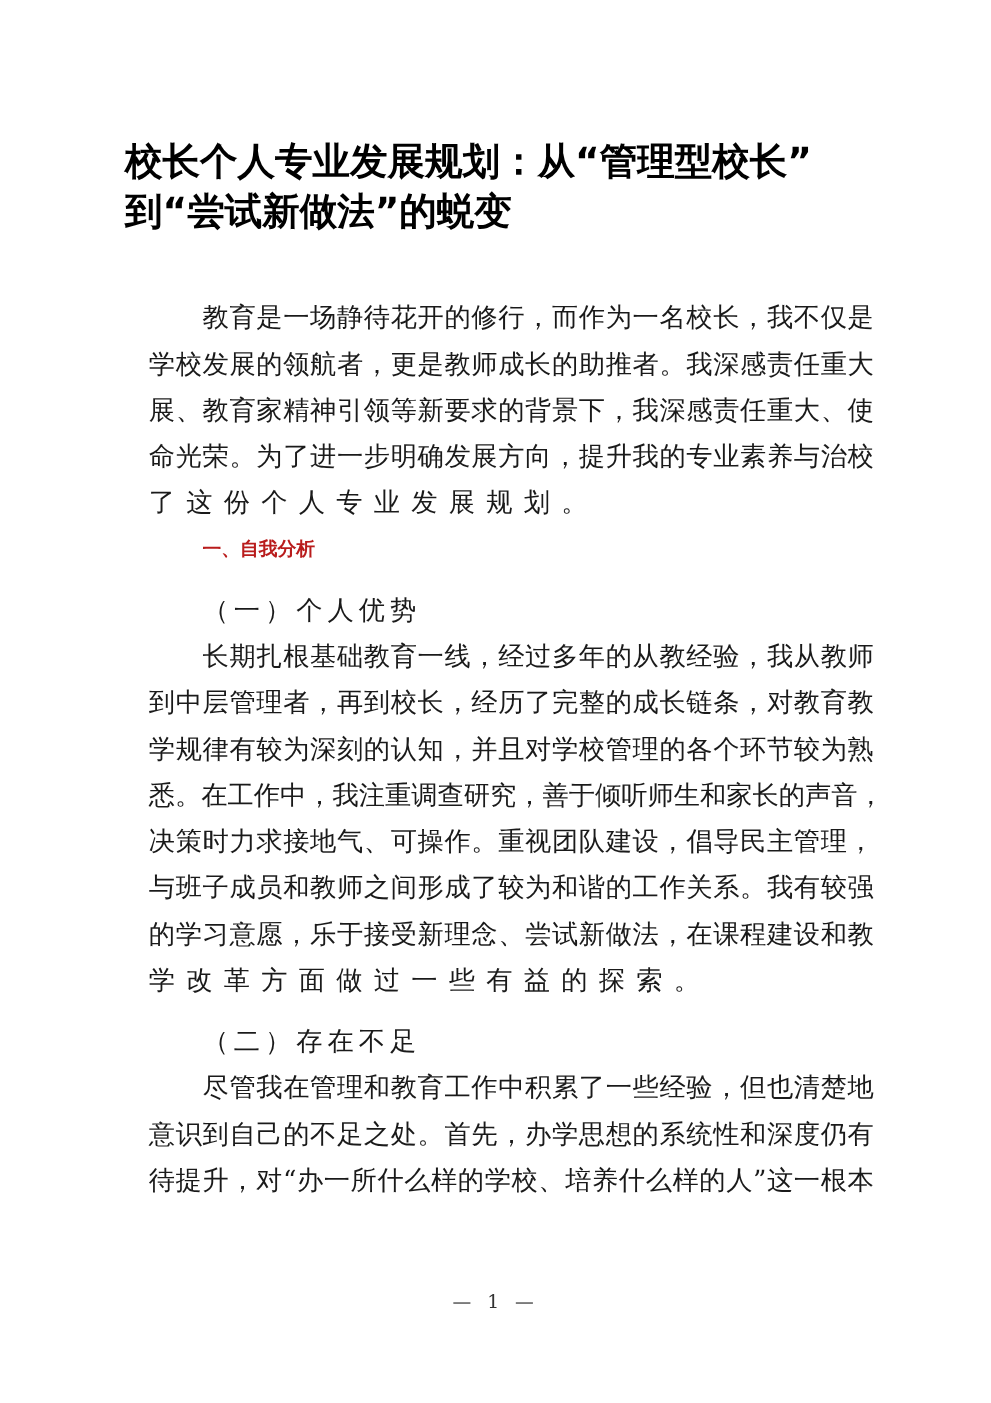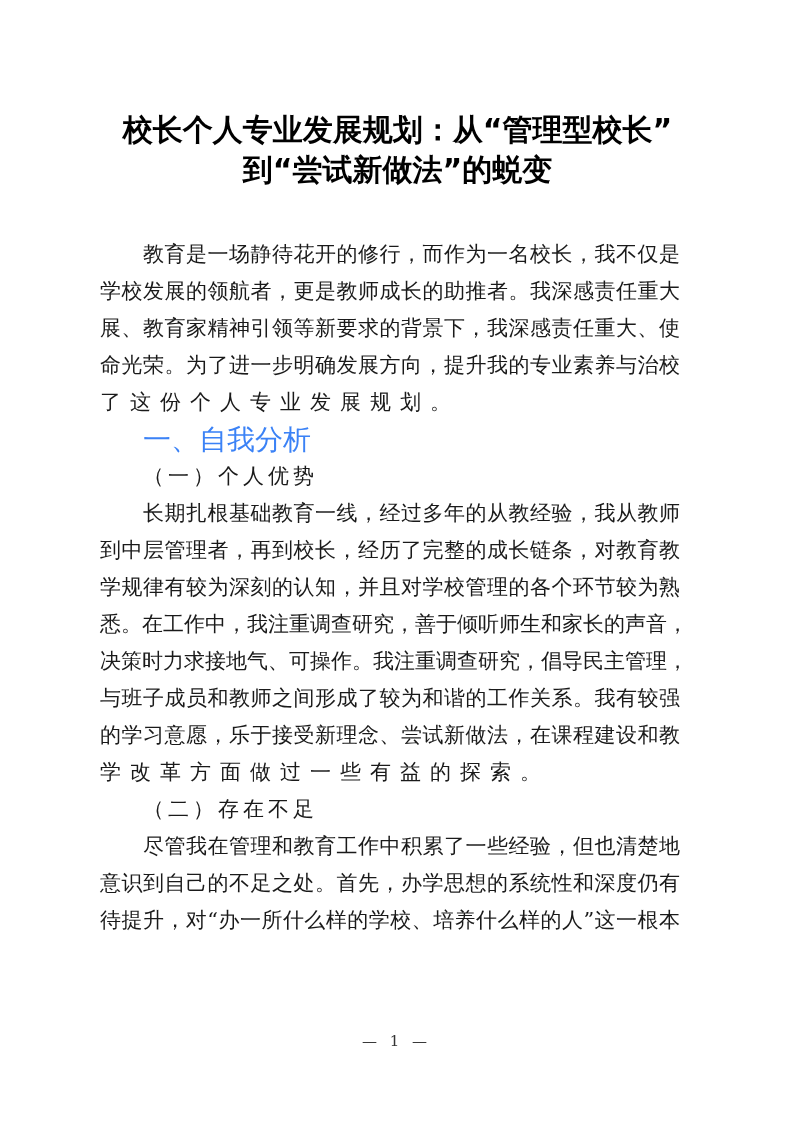--- a/index.html
+++ b/index.html
@@ -20,35 +20,34 @@
       left: 0; top: 0;
       width: 793px;
       height: 1122px;
       background: #ffffff;
     }
     .title {
       position: absolute;
       left: 100px;
       width: 595px;
       top: 110px;
-      text-align: center;
       font-family: "DejaVu Sans", "Liberation Sans", sans-serif;
       font-weight: bold;
       font-size: 30px;
       line-height: 40px;
       letter-spacing: 0px;
       color: #000000;
     }
     .title .tline {
       display: block;
       white-space: nowrap;
     }
     .body {
       position: absolute;
-      left: 100px;
+      left: 119px;
       top: 236px;
       width: 580px;
     }
     .line {
       display: block;
       height: 37px;
       line-height: 37px;
       font-size: 21px;
       white-space: nowrap;
       text-align: justify;
@@ -59,34 +58,35 @@
       text-align-last: left;
       letter-spacing: 9px;
     }
     .line.indent {
       padding-left: 43px;
     }
     .heading1 {
       display: block;
       height: 37px;
       line-height: 37px;
-      font-size: 28px;
-      font-weight: normal;
+      font-size: 15px;
+      font-weight: bold;
       font-family: "DejaVu Sans", "Liberation Sans", sans-serif;
       padding-left: 43px;
-      color: #3b82f6;
+      color: #b91c1c;
     }
     .heading2 {
       display: block;
       height: 37px;
       line-height: 37px;
       font-size: 21px;
       padding-left: 43px;
       letter-spacing: 4px;
       color: #1a1a1a;
+      margin-top: 12px;
     }
     .page-number {
       position: absolute;
       top: 1032px;
       left: 0;
       width: 793px;
       text-align: center;
       font-size: 15px;
       color: #333333;
       letter-spacing: 4px;
@@ -114,21 +114,21 @@
 
     <span class="heading1">一、自我分析</span>
 
     <span class="heading2">（一）个人优势</span>
 
     <div>
       <span class="line indent">长期扎根基础教育一线，经过多年的从教经验，我从教师</span>
       <span class="line">到中层管理者，再到校长，经历了完整的成长链条，对教育教</span>
       <span class="line">学规律有较为深刻的认知，并且对学校管理的各个环节较为熟</span>
       <span class="line">悉。在工作中，我注重调查研究，善于倾听师生和家长的声音，</span>
-      <span class="line">决策时力求接地气、可操作。我注重调查研究，倡导民主管理，</span>
+      <span class="line">决策时力求接地气、可操作。重视团队建设，倡导民主管理，</span>
       <span class="line">与班子成员和教师之间形成了较为和谐的工作关系。我有较强</span>
       <span class="line">的学习意愿，乐于接受新理念、尝试新做法，在课程建设和教</span>
       <span class="line last">学改革方面做过一些有益的探索。</span>
     </div>
 
     <span class="heading2">（二）存在不足</span>
 
     <div>
       <span class="line indent">尽管我在管理和教育工作中积累了一些经验，但也清楚地</span>
       <span class="line">意识到自己的不足之处。首先，办学思想的系统性和深度仍有</span>

